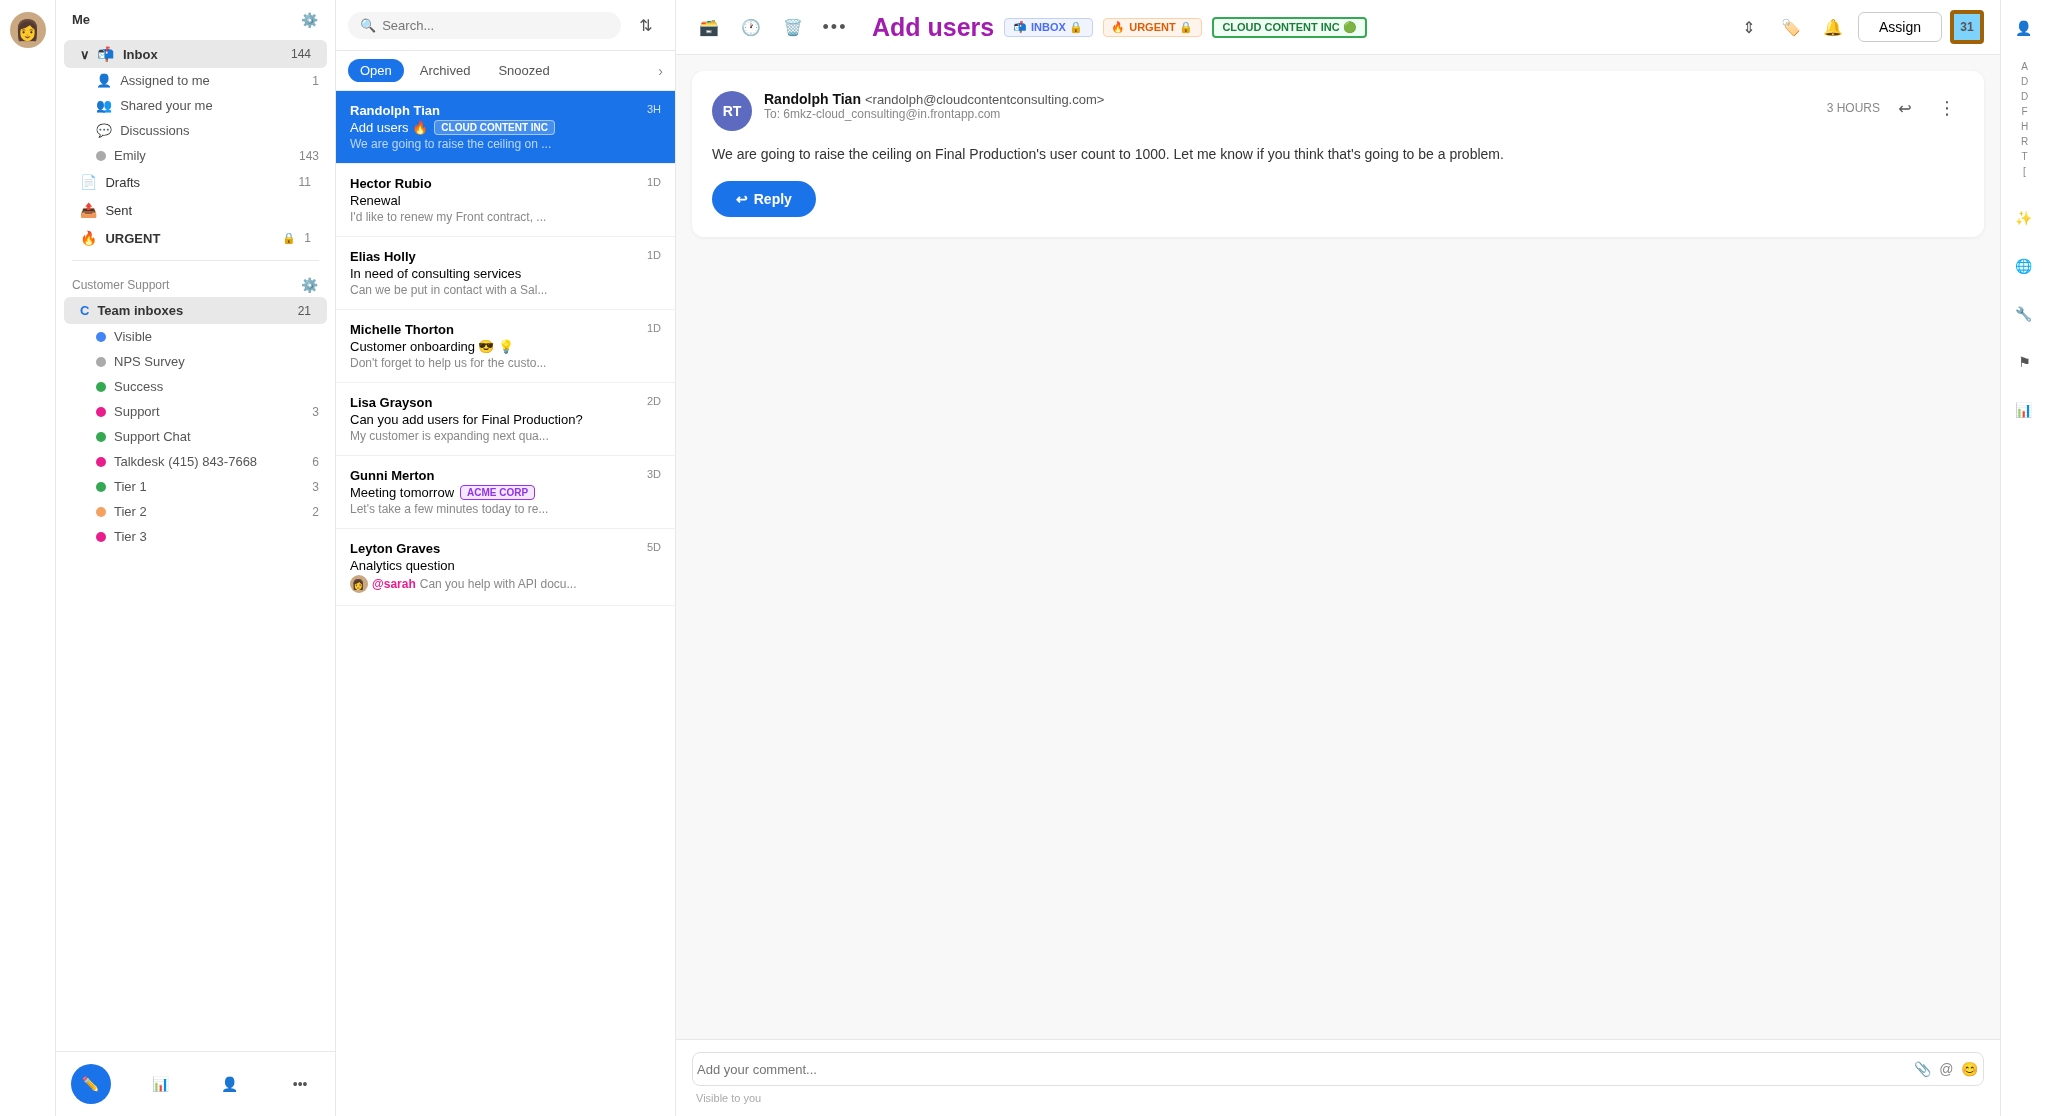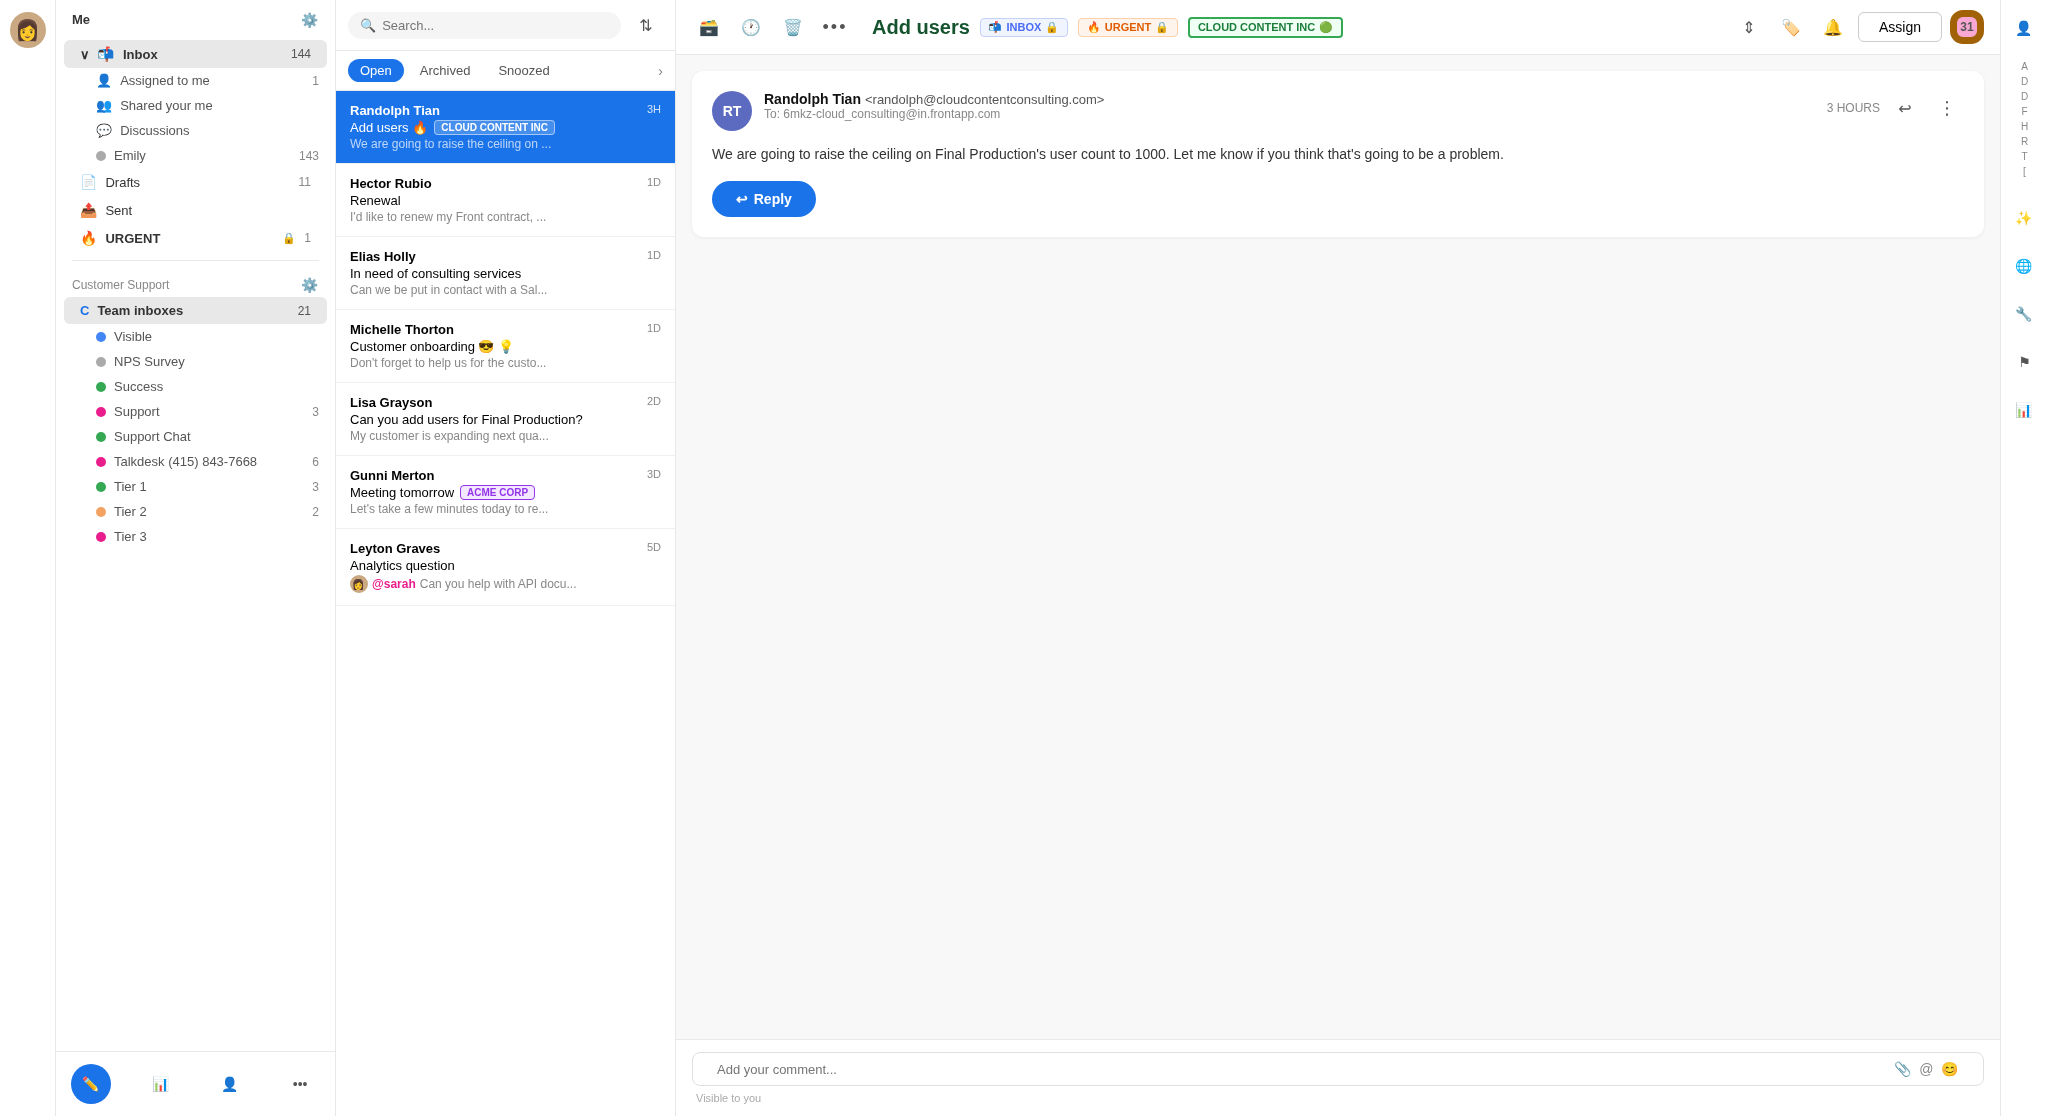--- a/index.html
+++ b/index.html
@@ -118,32 +118,32 @@
 
     
     .main-content {
       flex: 1; display: flex; flex-direction: column; background: #f8f8f8; overflow: hidden;
     }
     .main-header {
       background: #fff; border-bottom: 1px solid #e8e8e8;
       padding: 10px 16px; display: flex; align-items: center; gap: 12px;
     }
     .main-header-left { display: flex; align-items: center; gap: 10px; }
-    .main-title { font-size: 20px; font-weight: 700; color: #14532d; }
+    .main-title { font-size: 25px; font-weight: 700; color: #a21caf; }
     .tag-inbox { background: #f0f4ff; color: #4a6cf7; border: 1px solid #c5d0f5; padding: 2px 8px; border-radius: 4px; font-size: 11px; font-weight: 600; display: flex; align-items: center; gap: 4px; }
     .tag-urgent { background: #fff4ec; color: #e05c00; border: 1px solid #ffd0a8; padding: 2px 8px; border-radius: 4px; font-size: 11px; font-weight: 600; display: flex; align-items: center; gap: 4px; }
     .tag-cloud { background: #f0fff4; color: #1a7d3a; border: 2px solid #34a853; padding: 2px 8px; border-radius: 4px; font-size: 11px; font-weight: 700; display: flex; align-items: center; gap: 4px; }
     .main-header-right { margin-left: auto; display: flex; align-items: center; gap: 8px; }
     .assign-btn {
       padding: 6px 20px; background: #fff; border: 1px solid #ccc;
       border-radius: 6px; font-size: 14px; font-weight: 500; cursor: pointer;
     }
     .icon-btn {
       width: 34px; height: 34px; display: flex; align-items: center; justify-content: center;
-      border-radius: 13px; cursor: pointer; color: #555; font-size: 16px; border: 7px solid #a16207; background: #f9a8d4;
+      border-radius: 4px; cursor: pointer; color: #555; font-size: 16px; border: 4px solid #a16207; background: #7dd3fc;
     }
 
     
     .thread-area {
       flex: 1; overflow-y: auto; padding: 16px;
     }
     .email-card {
       background: #fff; border-radius: 12px; padding: 20px; margin-bottom: 12px;
       box-shadow: 0 1px 4px rgba(0,0,0,0.06);
     }
@@ -166,21 +166,21 @@
       padding: 10px 24px; font-size: 14px; font-weight: 600; cursor: pointer;
       display: flex; align-items: center; gap: 6px;
     }
 
     
     .comment-area {
       background: #fff; border-top: 1px solid #e8e8e8; padding: 12px 16px;
     }
     .comment-input-row {
       display: flex; align-items: center; gap: 8px;
-      border: 1px solid #e0e0e0; border-radius: 8px; padding: 8px 24px;
+      border: 1px solid #e0e0e0; border-radius: 8px; padding: 8px 4px;
       background: #fff;
     }
     .comment-input {
       flex: 1; border: none; outline: none; font-size: 13px; color: #999;
     }
     .comment-icons { display: flex; gap: 8px; color: #888; }
     .comment-footer { font-size: 11px; color: #aaa; margin-top: 6px; padding-left: 4px; }
 
     
     .right-sidebar {

